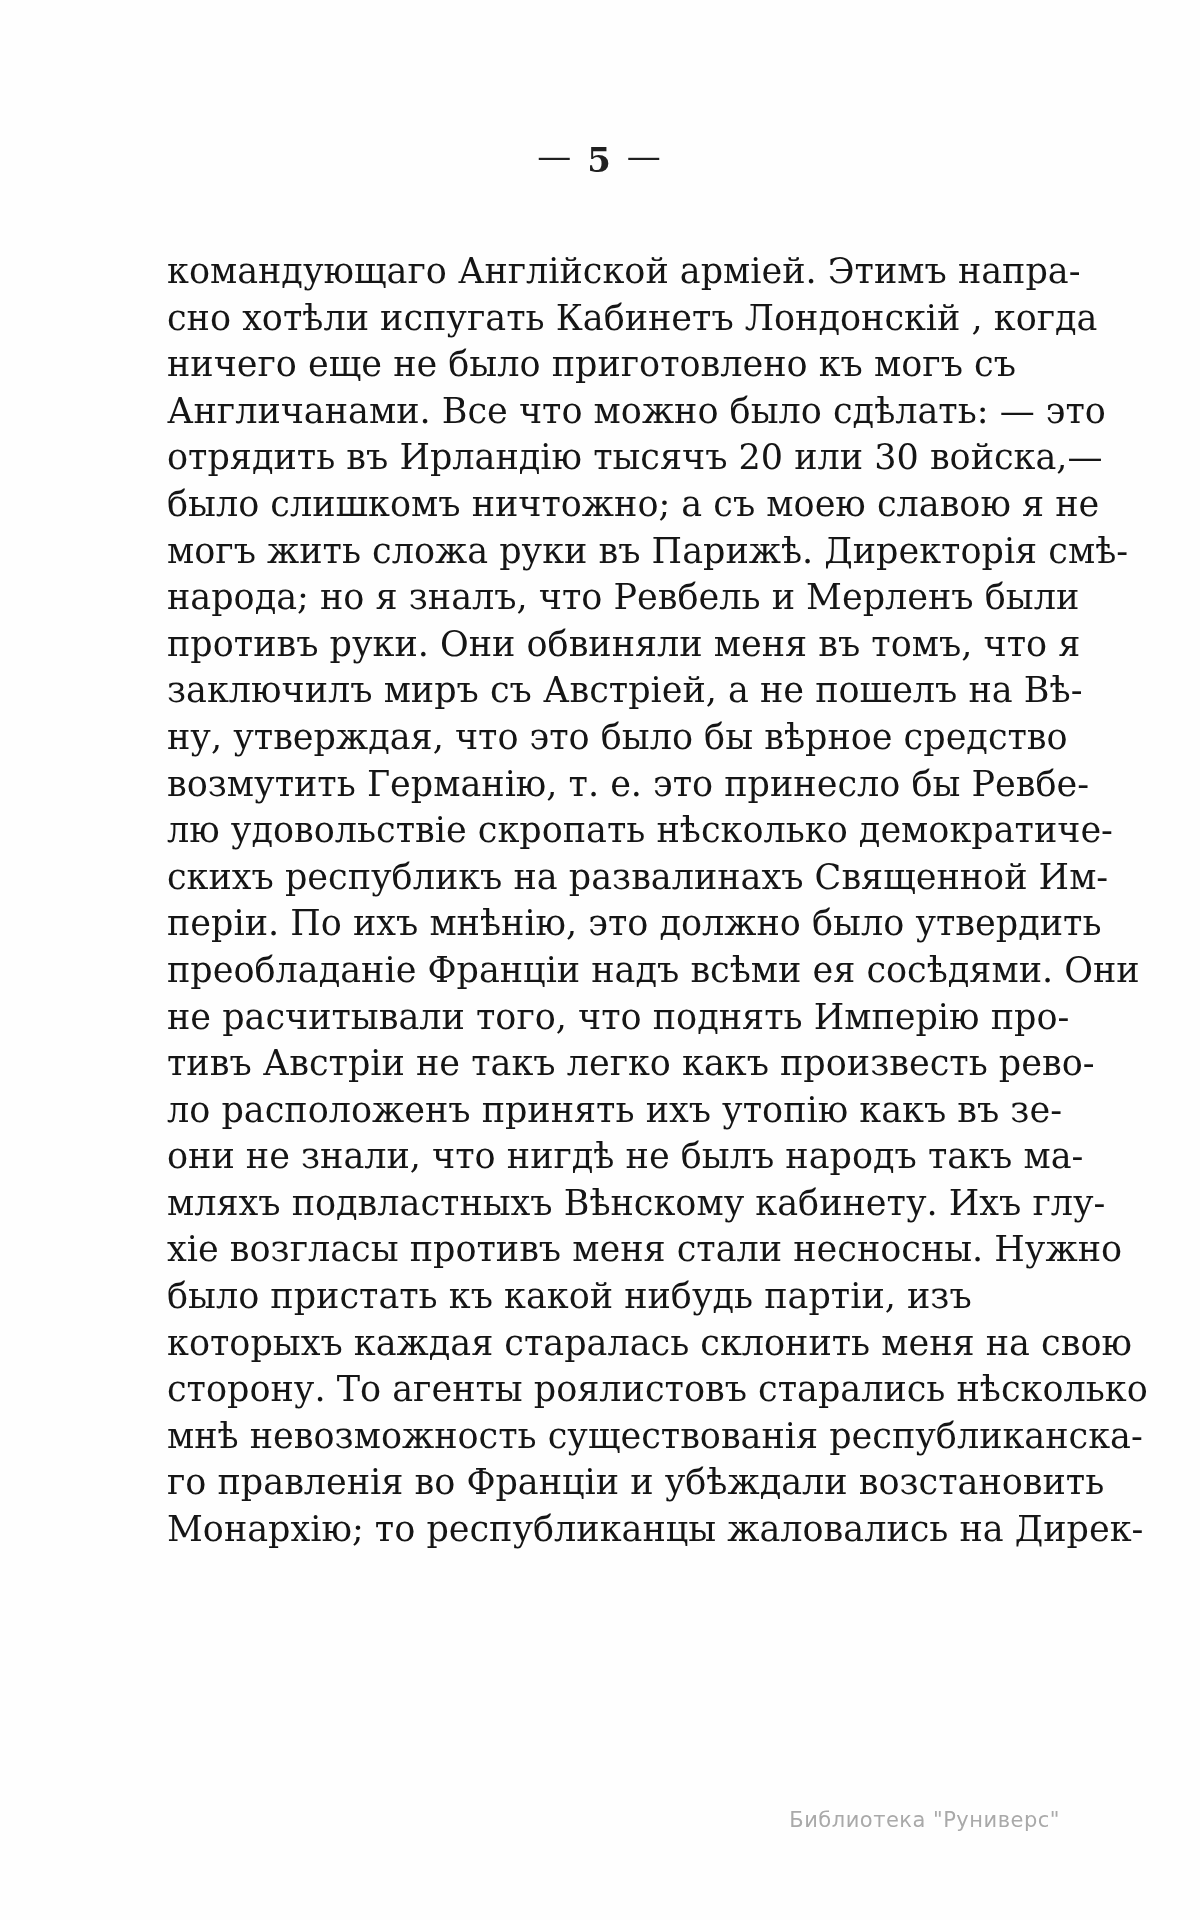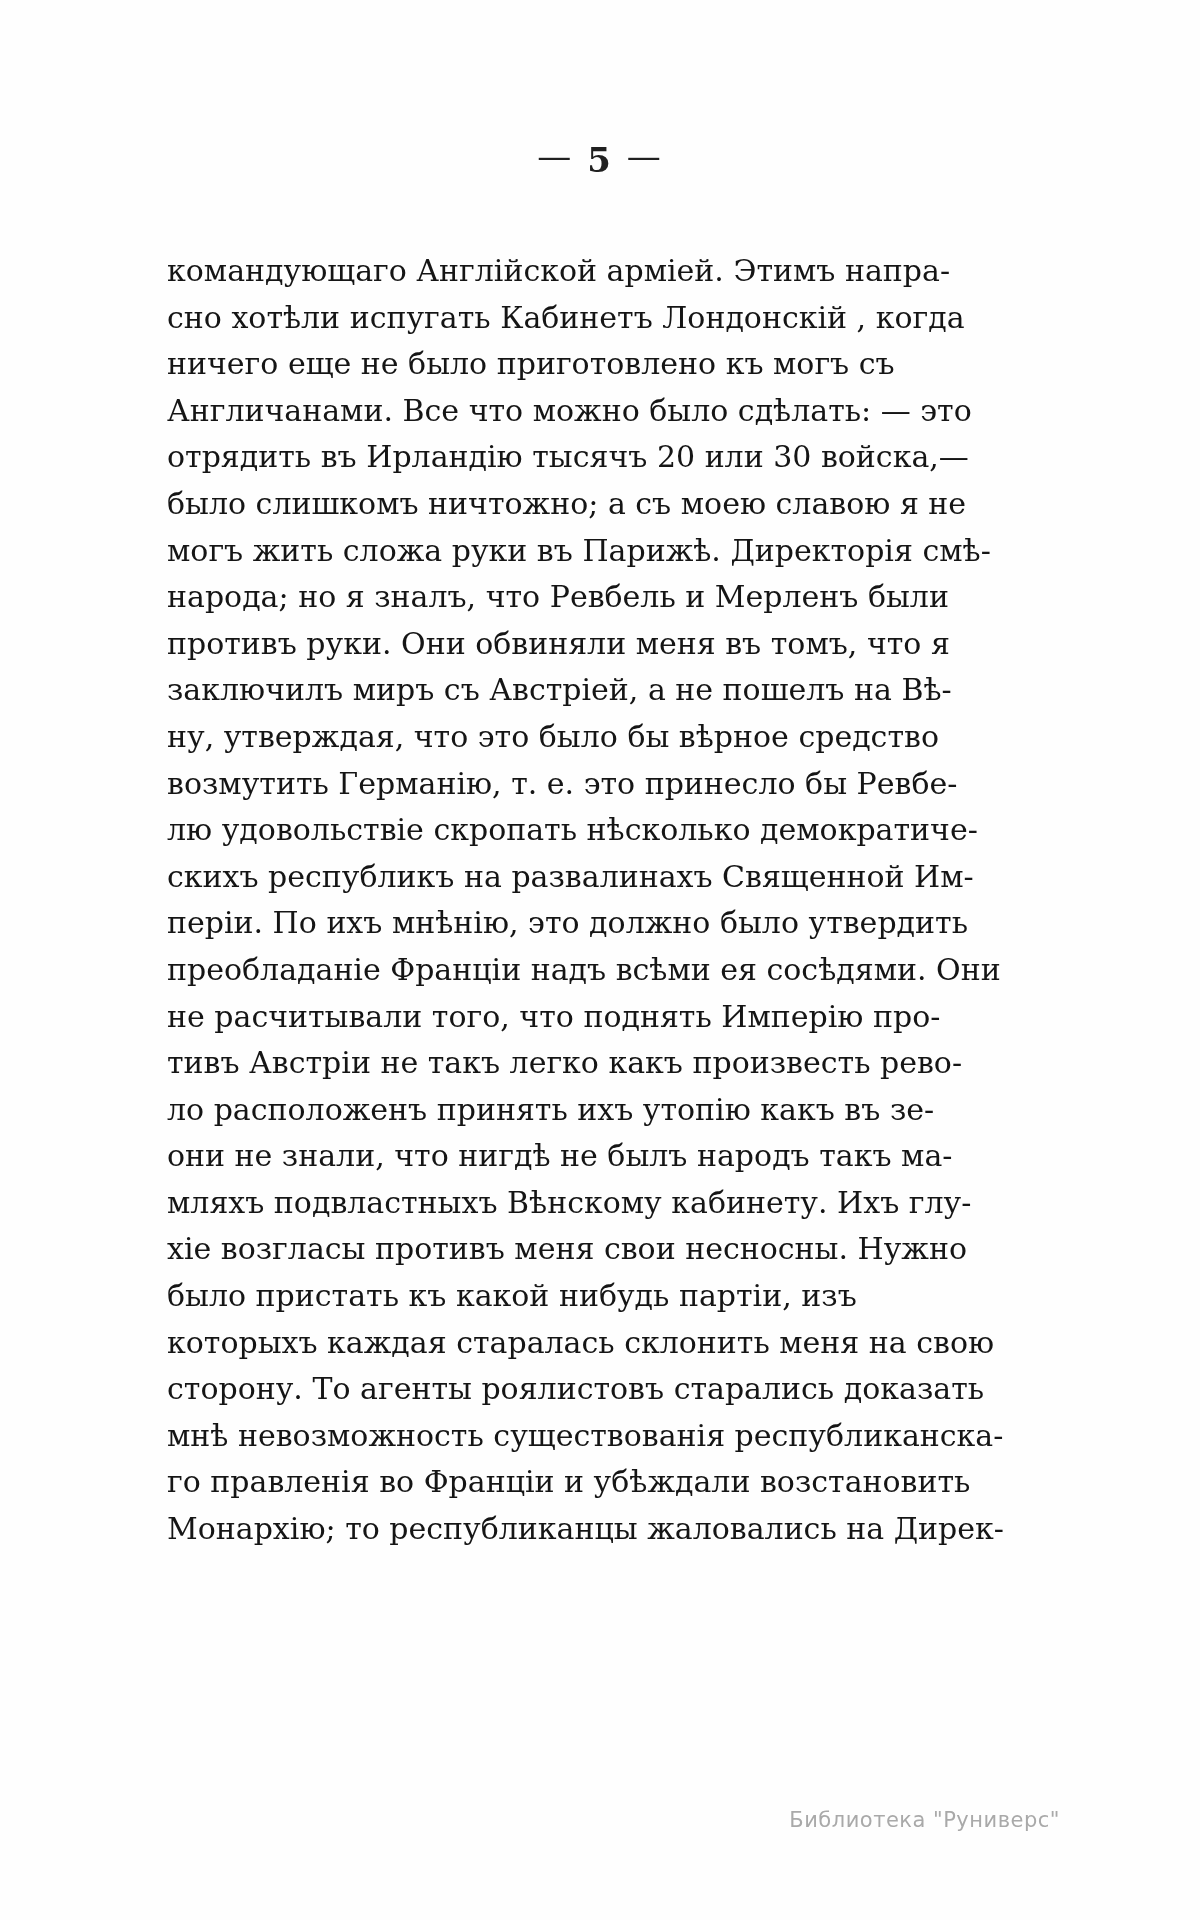--- a/index.html
+++ b/index.html
@@ -39,21 +39,21 @@
     padding: 0 14px;
     position: relative;
     top: -4px;
   }
   .body-text {
     position: absolute;
     top: 248px;
     left: 167px;
     width: 866px;
     font-family: "DejaVu Serif", serif;
-    font-size: 30px;
+    font-size: 35px;
     line-height: 46.6px;
     color: #151515;
     text-align: justify;
     text-justify: inter-word;
   }
   .body-text p {
     margin: 0;
     text-indent: 0;
   }
   .line {
@@ -99,24 +99,24 @@
       <span class="line">возмутить  Германію,  т.  е.  это  принесло  бы  Ревбе-</span>
       <span class="line">лю  удовольствіе  скропать  нѣсколько  демократиче-</span>
       <span class="line">скихъ  республикъ  на  развалинахъ  Священной  Им-</span>
       <span class="line">періи.  По  ихъ  мнѣнію,  это  должно  было утвердить</span>
       <span class="line">преобладаніе  Франціи  надъ  всѣми  ея сосѣдями. Они</span>
       <span class="line">не  расчитывали  того,  что  поднять  Имперію   про-</span>
       <span class="line">тивъ  Австріи  не  такъ  легко  какъ  произвесть  рево-</span>
       <span class="line">ло  расположенъ  принять  ихъ  утопію  какъ  въ  зе-</span>
       <span class="line">они  не  знали,  что  нигдѣ  не  былъ  народъ  такъ  ма-</span>
       <span class="line">мляхъ  подвластныхъ  Вѣнскому  кабинету.  Ихъ  глу-</span>
-      <span class="line">хіе  возгласы  противъ  меня  свои  несносны.  Нужно</span>
+      <span class="line">хіе  возгласы  противъ  меня  стали  несносны.  Нужно</span>
       <span class="line">было   пристать    къ  какой   нибудь    партіи,   изъ</span>
       <span class="line">которыхъ  каждая  старалась  склонить  меня  на свою</span>
-      <span class="line">сторону.  То  агенты  роялистовъ  старались  доказать</span>
+      <span class="line">сторону.  То  агенты  роялистовъ  старались  нѣсколько</span>
       <span class="line">мнѣ  невозможность  существованія   республиканска-</span>
       <span class="line">го  правленія  во  Франціи  и  убѣждали  возстановить</span>
       <span class="line">Монархію;  то  республиканцы  жаловались  на Дирек-</span>
     </p>
   </div>
 
   <div class="watermark">Библиотека "Руниверс"</div>
 
 </div>
 

